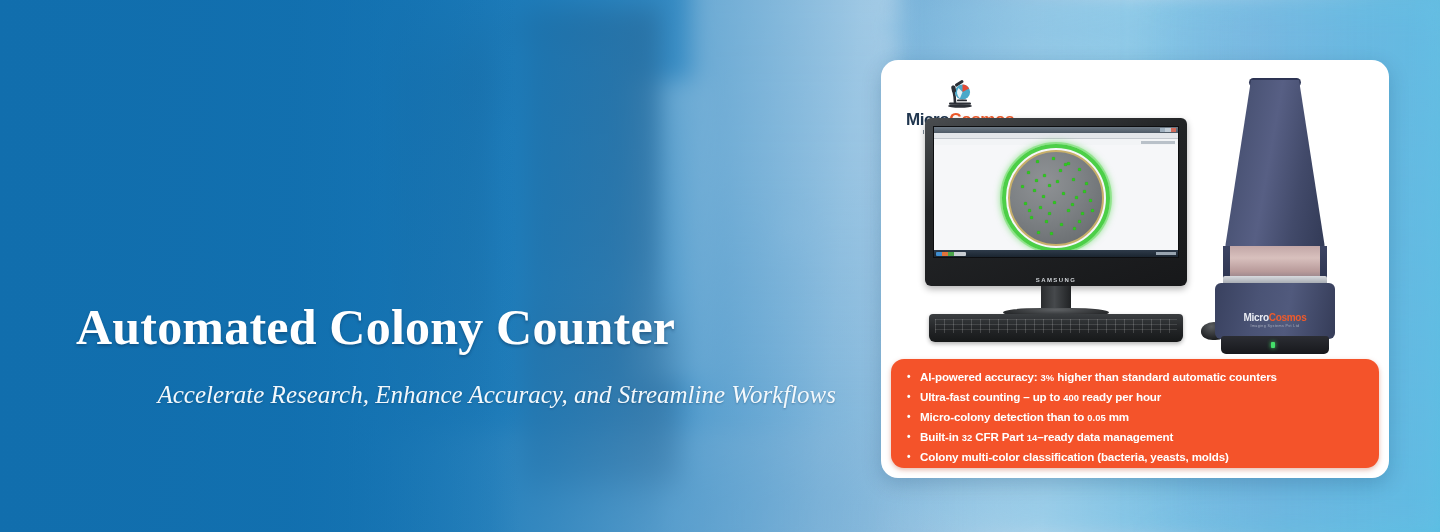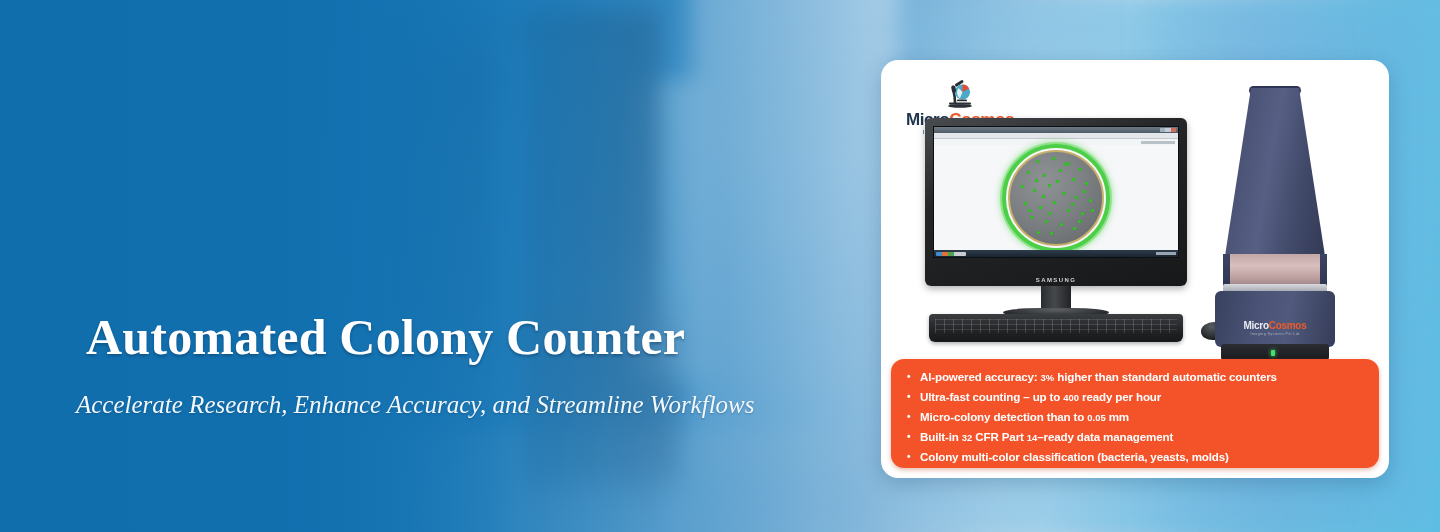--- a/index.html
+++ b/index.html
@@ -72,33 +72,33 @@
       rgba(78,186,228,.26) 100%);
   }
   .bg-vignette-left{
     position:absolute;left:0;top:0;width:520px;height:532px;
     background:linear-gradient(90deg,rgba(17,110,173,.98),rgba(17,110,173,.75) 55%,rgba(17,110,173,0));
   }
 
   
   .copy{position:absolute;left:76px;top:300px;width:760px;}
   .headline{
-    margin:10px;
+    margin:0;
     font-family:"Liberation Serif", serif;
     font-weight:700;font-size:50px;line-height:1.08;color:#ffffff;
     letter-spacing:.2px;
     text-shadow:0 2px 3px rgba(8,52,88,.45);
   }
   .subcopy{
     margin:24px 0 0 0;
     font-family:"Liberation Serif", serif;
     font-style:italic;font-size:25px;line-height:1.34;color:#f2f8fc;
     text-shadow:0 1px 2px rgba(8,52,88,.35);
   }
-  .subcopy .ln{display:block;}
+  .subcopy .ln{display:block;text-align:right;}
 
   
   .card{
     position:absolute;left:881px;top:60px;width:508px;height:418px;
     background:#ffffff;border-radius:17px;
     box-shadow:0 6px 20px rgba(10,50,90,.22);
   }
   .brand{
     position:absolute;left:20px;top:12px;width:118px;text-align:center;
   }
@@ -175,21 +175,21 @@
       repeating-linear-gradient(90deg,rgba(255,255,255,.16) 0 1px,rgba(0,0,0,0) 1px 9px),
       repeating-linear-gradient(180deg,rgba(255,255,255,.12) 0 1px,rgba(0,0,0,0) 1px 5px);
   }
   .mouse{
     position:absolute;left:276px;top:204px;width:26px;height:18px;
     background:radial-gradient(ellipse at 40% 25%,#5a5d60,#1d1f21 70%);
     border-radius:50% 50% 45% 45%;
   }
 
   
-  .device{position:absolute;left:318px;top:28px;width:152px;height:282px;}
+  .device{position:absolute;left:318px;top:20px;width:152px;height:282px;}
   .dev-cone{
     position:absolute;left:26px;top:0;width:100px;height:168px;
     background:linear-gradient(100deg,#3b4363 0%,#4b5476 22%,#575f84 45%,#424a6a 72%,#323A56 100%);
     clip-path:polygon(26% 0,74% 0,100% 100%,0 100%);
     border-radius:12px 12px 4px 4px;
   }
   .dev-cone-top{
     position:absolute;left:50px;top:-2px;width:52px;height:9px;border-radius:7px;
     background:linear-gradient(180deg,#2b3251,#3d4566);
   }

